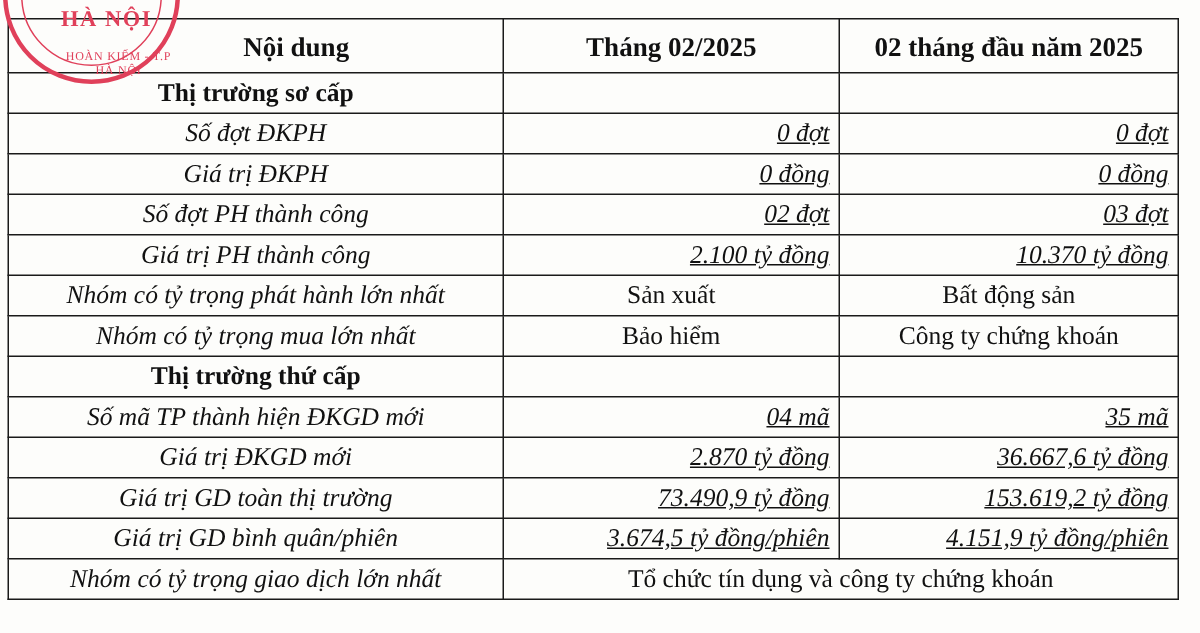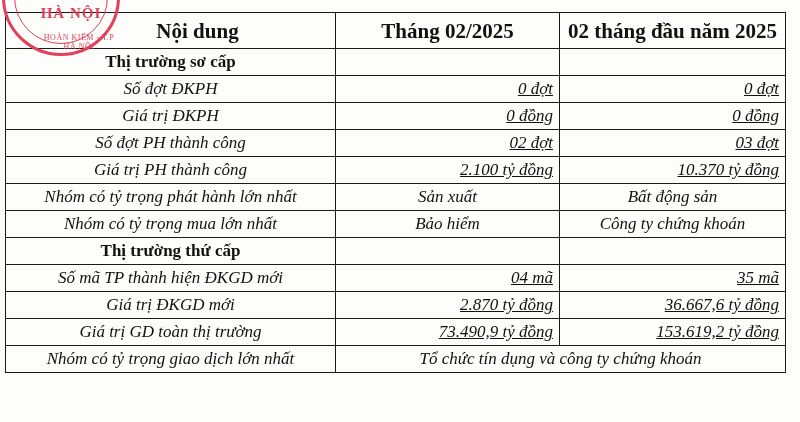--- a/index.html
+++ b/index.html
@@ -26,26 +26,26 @@
   }
   table.report {
     position: absolute; left: 5px; top: 12px;
     border-collapse: collapse; table-layout: fixed; width: 780px;
     font-size: 17px;
   }
   table.report td, table.report th {
     border: 1.6px solid #1a1a1a; padding: 0 6px; height: 26px; line-height: 26px;
     white-space: nowrap; overflow: hidden;
   }
-  table.report th { height: 35px; font-weight: bold; text-align: center; font-size: 21px; }
+  table.report th { height: 35px; font-weight: bold; text-align: center; font-size: 18px; }
   col.c1 { width: 330px; } col.c2 { width: 224px; } col.c3 { width: 226px; }
   .section td.label { font-weight: bold; font-style: normal; }
   td.label { font-style: italic; text-align: center; }
   td.num { font-style: italic; text-align: right; text-decoration: underline; }
-  td.center { font-style: italic; text-align: center; }
+  td.center { text-align: center; }
   .header-label { padding-left: 60px !important; }
 </style>
 </head>
 <body>
 
 <div class="stamp">
   <div class="inner"></div>
   <div class="city">HÀ NỘI</div>
   <div class="ring">HOÀN KIẾM - T.P HÀ NỘI</div>
 </div>
@@ -113,17 +113,22 @@
       <td class="label">Giá trị ĐKGD mới</td>
       <td class="num">2.870 tỷ đồng</td>
       <td class="num">36.667,6 tỷ đồng</td>
     </tr>
     <tr>
       <td class="label">Giá trị GD toàn thị trường</td>
       <td class="num">73.490,9 tỷ đồng</td>
       <td class="num">153.619,2 tỷ đồng</td>
     </tr>
     <tr>
+      <td class="label">Giá trị GD bình quân/phiên</td>
+      <td class="num">3.674,5 tỷ đồng/phiên</td>
+      <td class="num">4.151,9 tỷ đồng/phiên</td>
+    </tr>
+    <tr>
       <td class="label">Nhóm có tỷ trọng giao dịch lớn nhất</td>
       <td class="center" colspan="2">Tổ chức tín dụng và công ty chứng khoán</td>
     </tr>
   </tbody>
 </table>
 
 </body></html>

